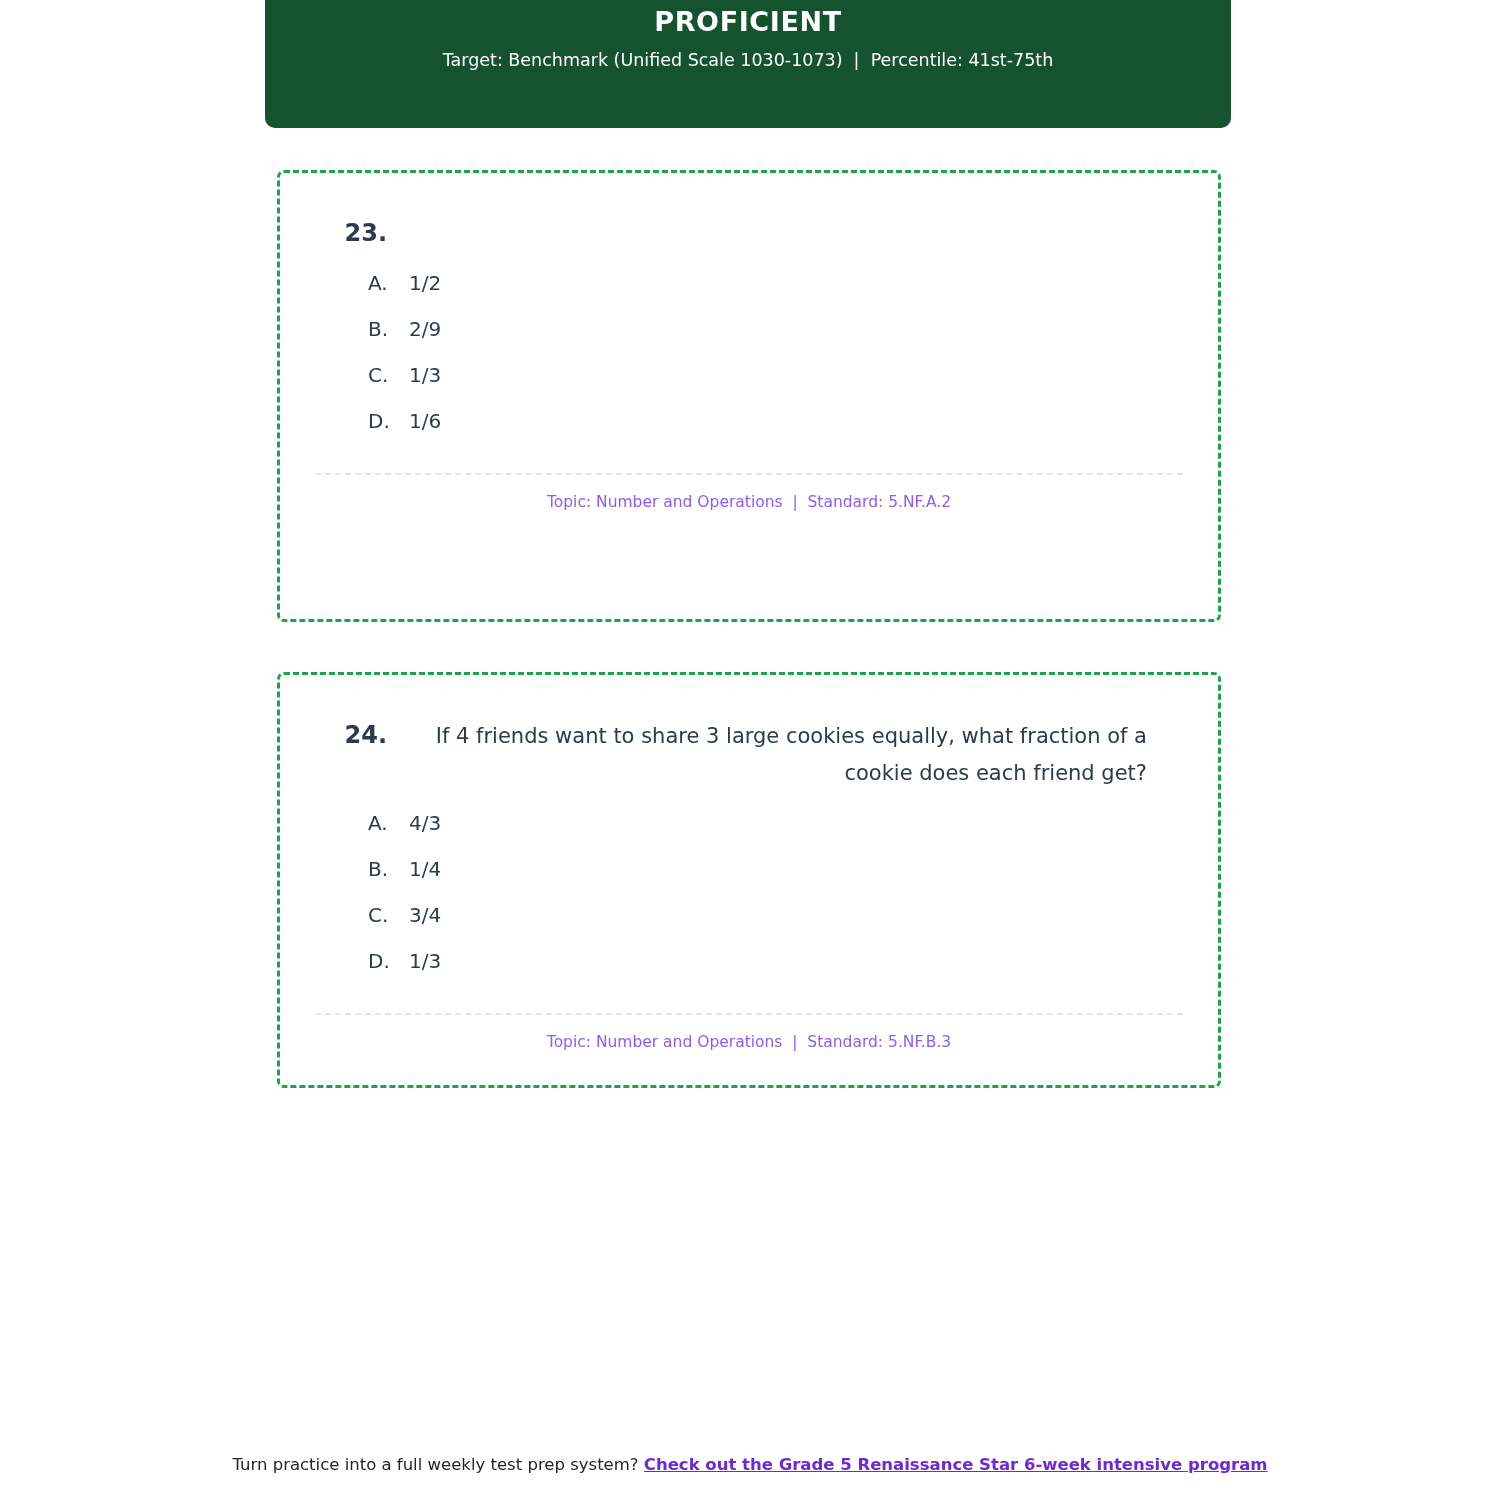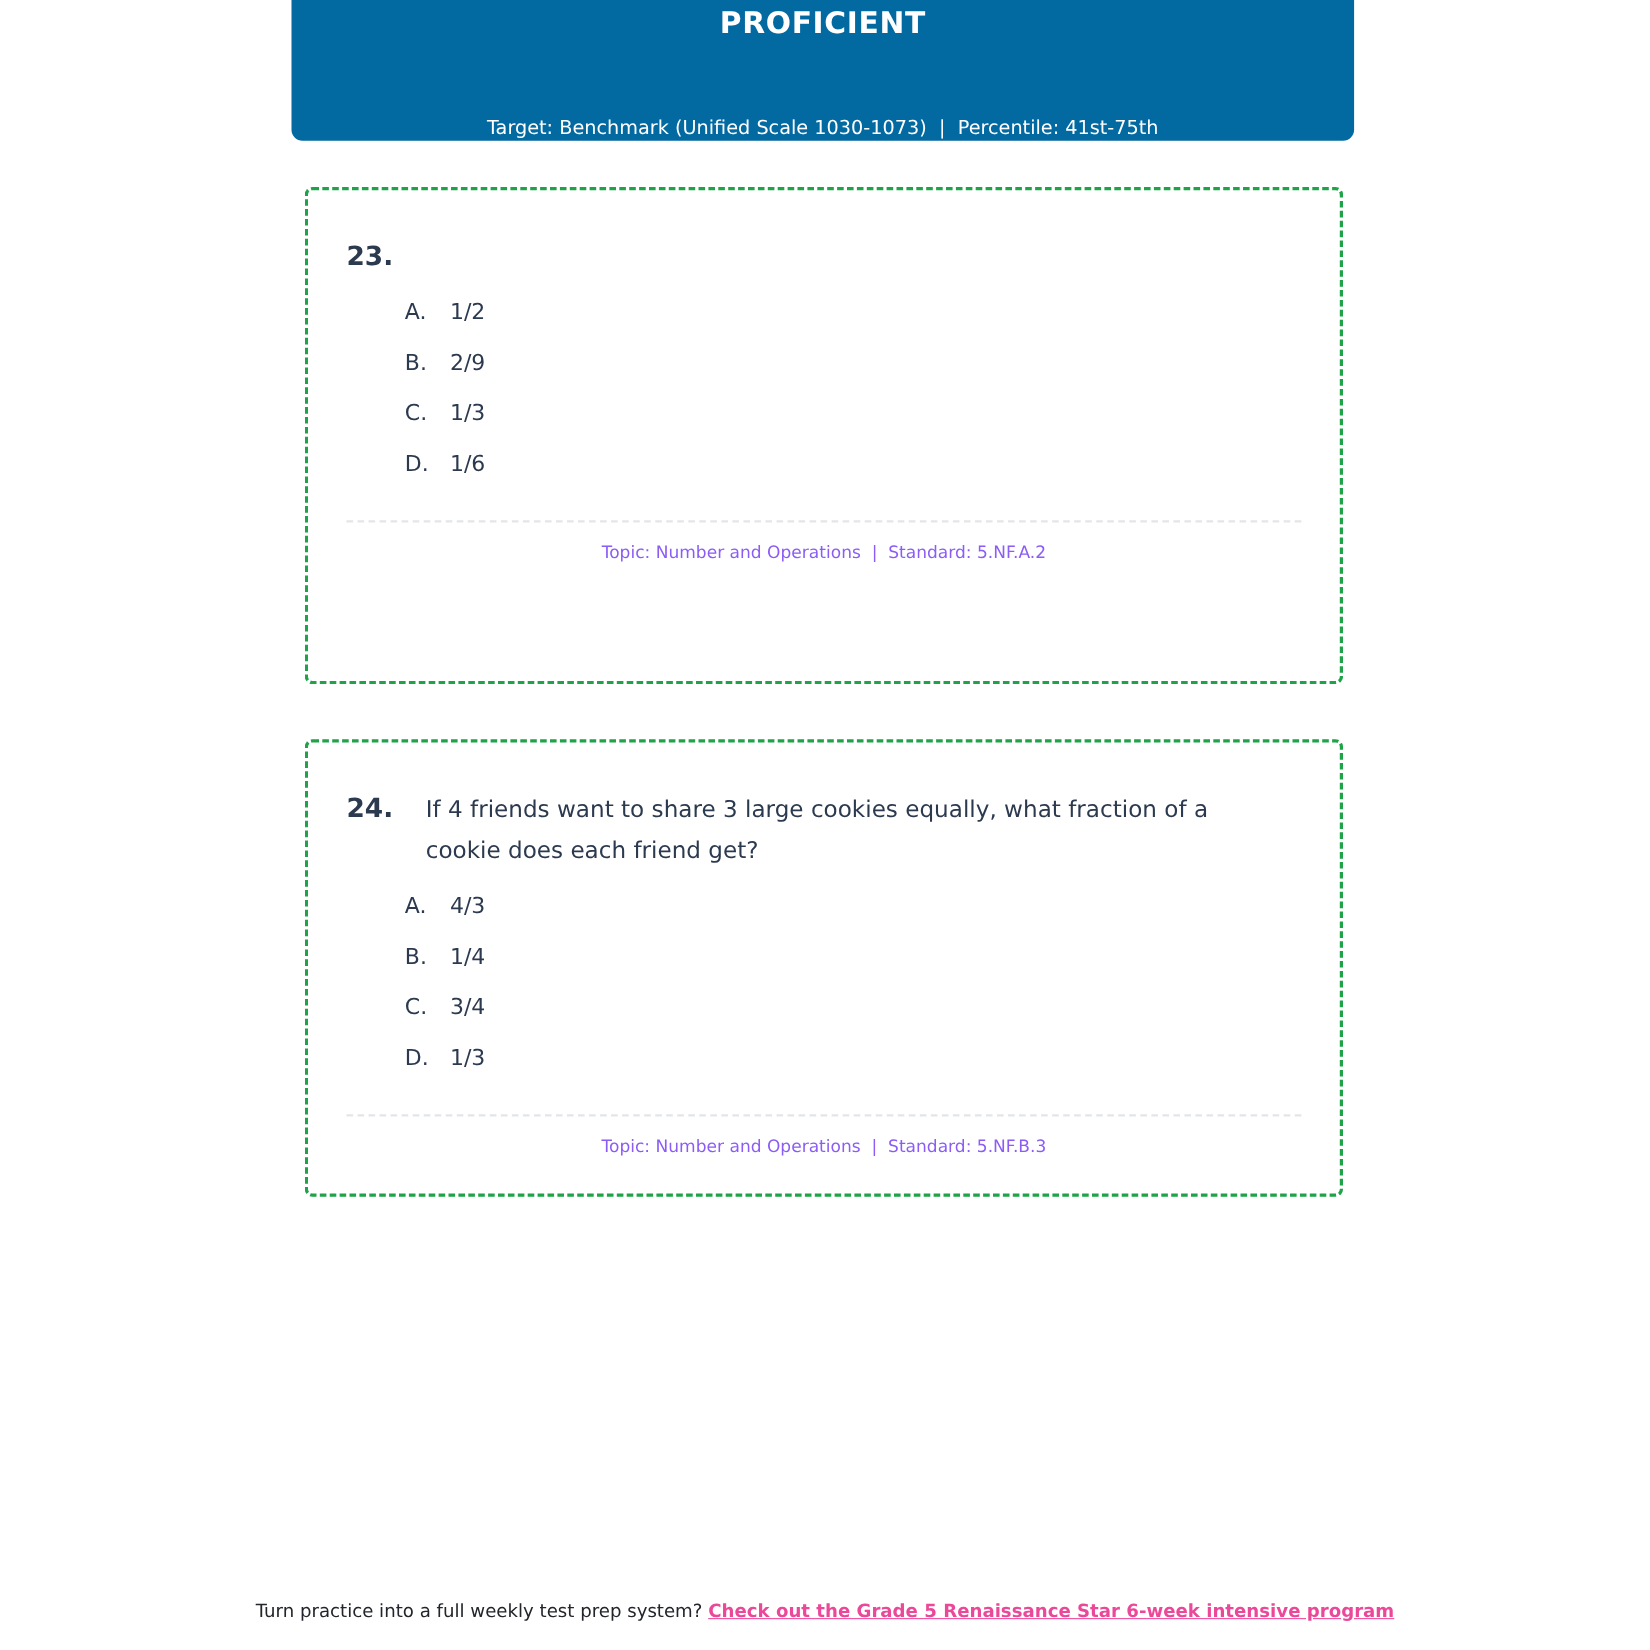--- a/index.html
+++ b/index.html
@@ -17,27 +17,27 @@
     height: 1500px;
     background: #ffffff;
   }
   
   .level-banner {
     position: absolute;
     left: 265px;
     top: 0px;
     width: 966px;
     height: 128px;
-    background: #0369a1;
+    background: #14532d;
     border-radius: 0 0 10px 10px;
     color: #ffffff;
     display: flex;
     flex-direction: column;
     align-items: center;
-    justify-content: space-between;
+    justify-content: flex-start;
     padding-top: 6px;
   }
   .level-title {
     font-size: 27px;
     font-weight: bold;
     letter-spacing: 0.6px;
     line-height: 1.2;
     margin-bottom: 12px;
   }
   .level-subtitle {
@@ -55,20 +55,21 @@
     border-radius: 7px;
     background: #ffffff;
   }
   #card-23 { top: 170px; height: 452px; }
   #card-24 { top: 672px; height: 416px; }
 
   .q-head {
     display: flex;
     align-items: flex-start;
     padding: 43px 28px 0 35px;
+    text-align: right;
   }
   .q-number {
     font-size: 24px;
     font-weight: bold;
     color: #2c3a4f;
     width: 72px;
     flex: 0 0 72px;
     line-height: 1.48;
   }
   .q-text {
@@ -113,21 +114,21 @@
     left: 0;
     top: 1455px;
     width: 1500px;
     text-align: center;
     font-size: 16.5px;
     color: #22252b;
     white-space: pre;
   }
   .footer-cta a,
   .footer-link {
-    color: #ec4899;
+    color: #6d28d9;
     font-weight: bold;
     text-decoration: underline;
   }
 </style>
 </head>
 <body>
 
 <div class="page">
 
   <div class="level-banner">

